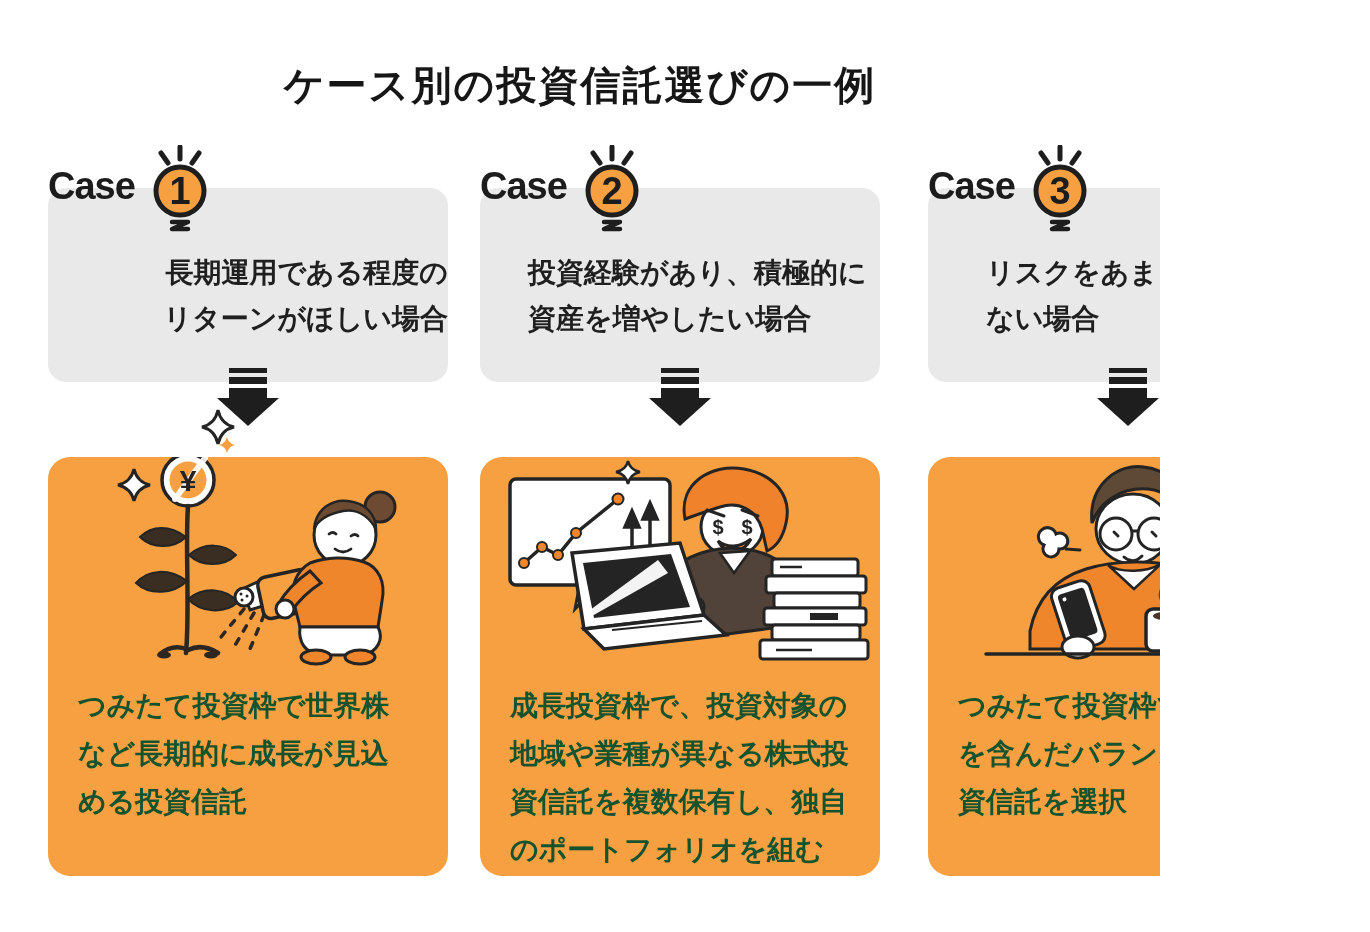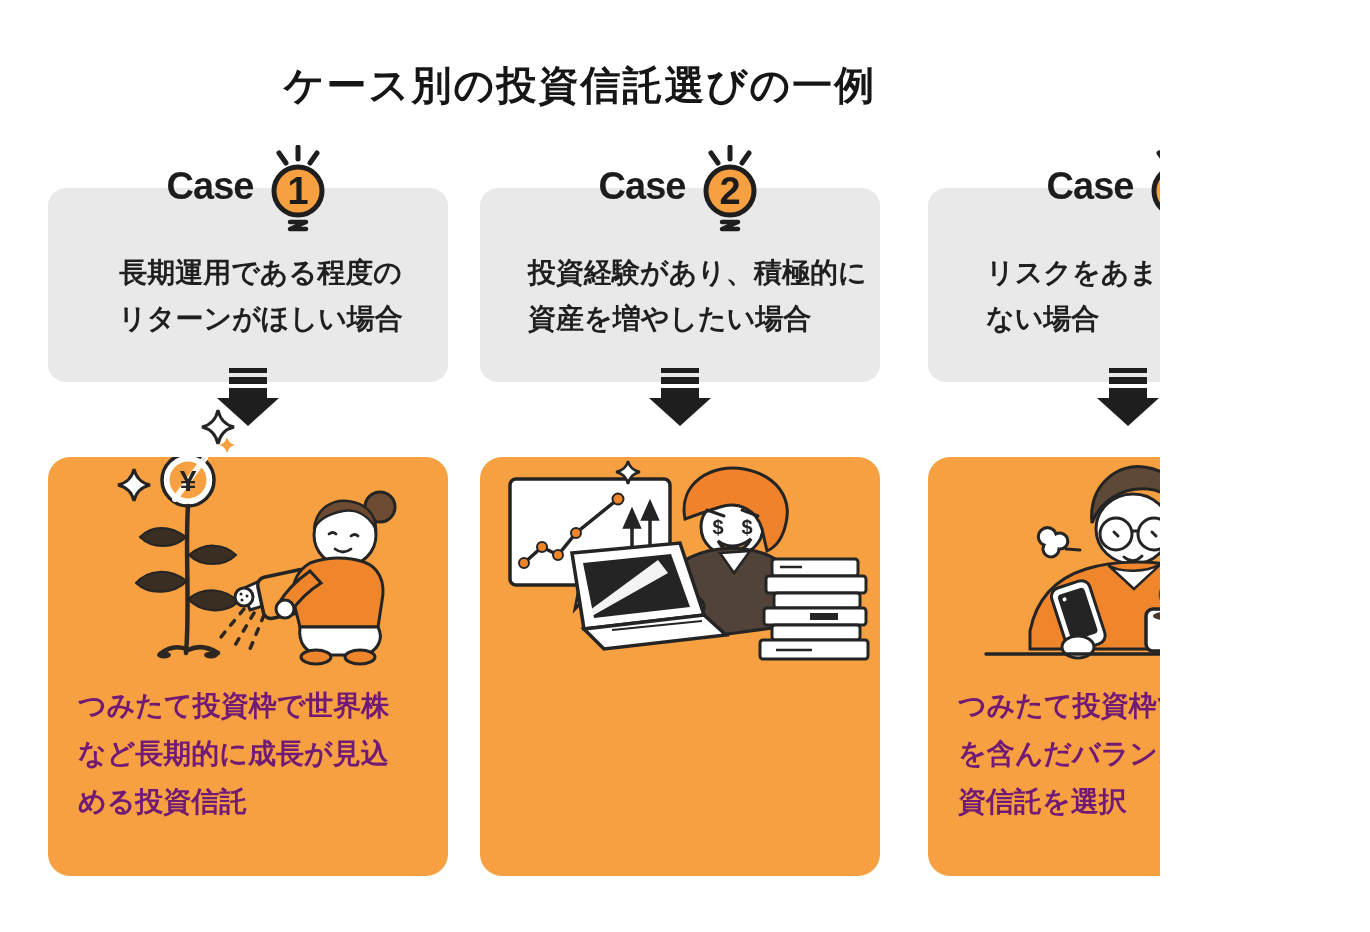--- a/index.html
+++ b/index.html
@@ -11,52 +11,52 @@
   }
   .title {
     position:absolute; top:58px; left:0; right:0; text-align:center;
     font-size:40px; font-weight:800; letter-spacing:2px; color:#161616;
   }
   .column { position:absolute; top:145px; width:400px; }
   .col-1 { left:48px; } .col-2 { left:480px; } .col-3 { left:928px; }
 
   .case-header {
     position:absolute; top:0; left:0; right:0; height:96px; z-index:2;
-    display:flex; justify-content:center; align-items:flex-start; gap:14px;
+    display:flex; justify-content:flex-start; align-items:flex-start; gap:14px;
   }
   .case-label {
     margin-top:20px; font-size:38px; font-weight:800; letter-spacing:-1px; color:#1c1c1c;
   }
   .bulb { width:62px; height:96px; flex:0 0 auto; }
 
   .gray-box {
     margin-top:43px; height:194px; border-radius:18px; background:#E9E9E9;
     padding-top:62px;
   }
   .condition {
     font-size:28px; font-weight:800; line-height:46px; white-space:pre-line;
     color:#1f1f1f;
   }
-  .condition.center { text-align:center;padding-left:25px; }
+  .condition.center { text-align:right;padding-left:25px; }
   .condition.left { padding-left:48px; }
   .col-3 .condition.left { padding-left:58px; }
 
   .arrow-row { position:relative; height:44px; display:flex; justify-content:center; }
   .arrow-svg { width:62px; height:58px; margin-top:-14px; }
   .sparkle-arrow { position:absolute; left:150px; top:26px; width:46px; height:46px; }
 
   .orange-box {
     margin-top:31px; height:419px; border-radius:22px; background:#F7A041;
     overflow:hidden;
   }
   .illustration { height:213px; }
   .illustration svg { width:100%; height:100%; display:block; }
   .recommendation {
     padding:12px 24px 0 30px; font-size:28px; font-weight:800; line-height:48px;
-    white-space:pre-line; color:#701a75;
+    white-space:pre-line; color:#14532d;
   }
   .col-3 .recommendation { }
 </style>
 </head>
 <body>
 
 <div class="canvas">
   <div class="title">ケース別の投資信託選びの一例</div>
 
   <div class="column col-1">
@@ -226,20 +226,24 @@
             <rect x="294" y="136" width="86" height="15" rx="3"></rect>
             <rect x="284" y="151" width="102" height="17" rx="3"></rect>
             <rect x="292" y="168" width="88" height="15" rx="3"></rect>
             <rect x="280" y="183" width="108" height="19" rx="3"></rect>
             <line x1="300" y1="110" x2="322" y2="110" stroke-width="2.5"></line>
             <rect x="330" y="156" width="28" height="7" fill="#242424" stroke="none"></rect>
             <line x1="296" y1="193" x2="332" y2="193" stroke-width="2.5"></line>
           </g>
         </svg>
       </div>
+      <div class="recommendation">成長投資枠で、投資対象の
+地域や業種が異なる株式投
+資信託を複数保有し、独自
+のポートフォリオを組む</div>
     </div>
   </div>
 
   <div class="column col-3">
     <div class="case-header">
       <span class="case-label">Case</span>
       <svg class="bulb" viewBox="0 0 62 96">
         <g stroke="#1e1e1e" stroke-width="5" stroke-linecap="round">
           <line x1="31" y1="2" x2="31" y2="14"></line>
             <line x1="12" y1="8" x2="19" y2="18"></line>

